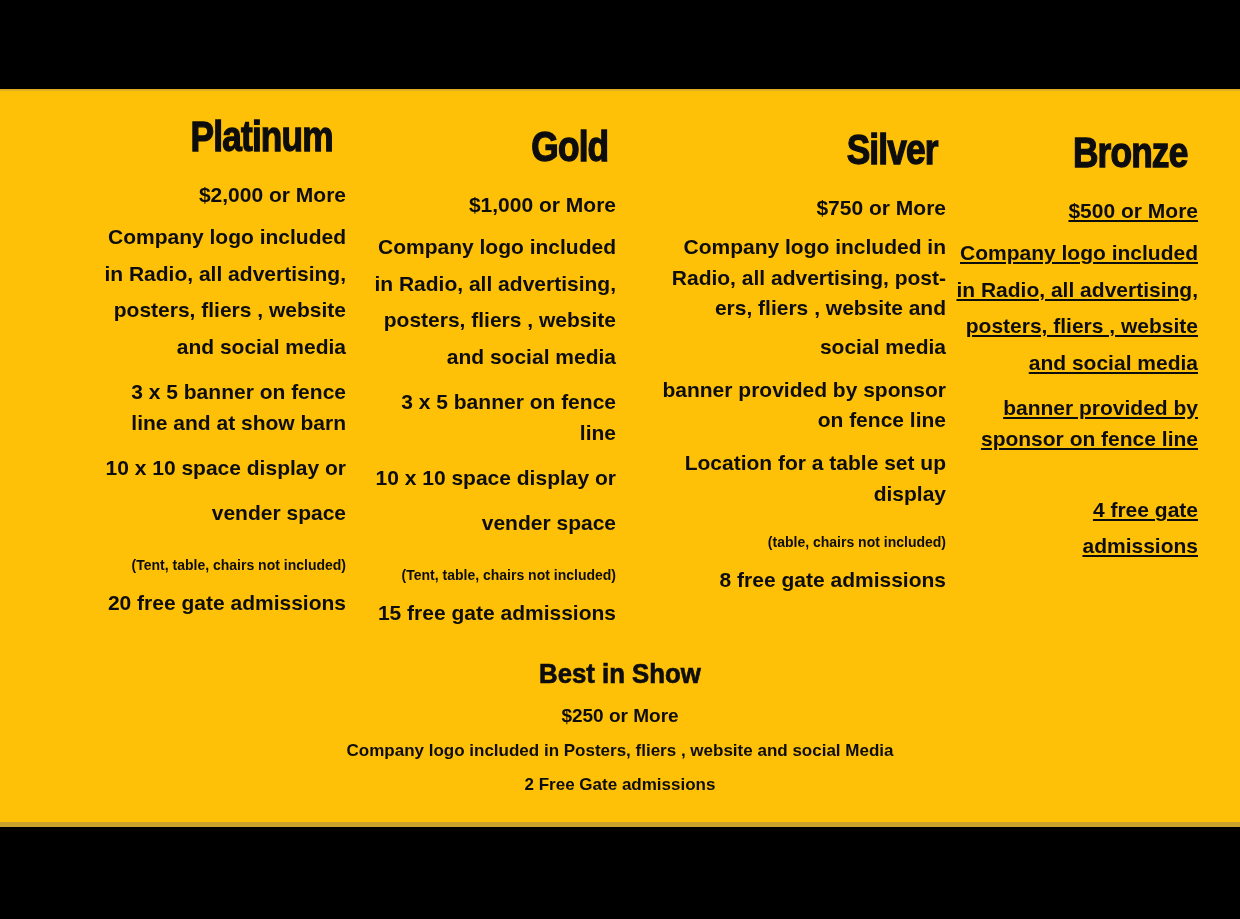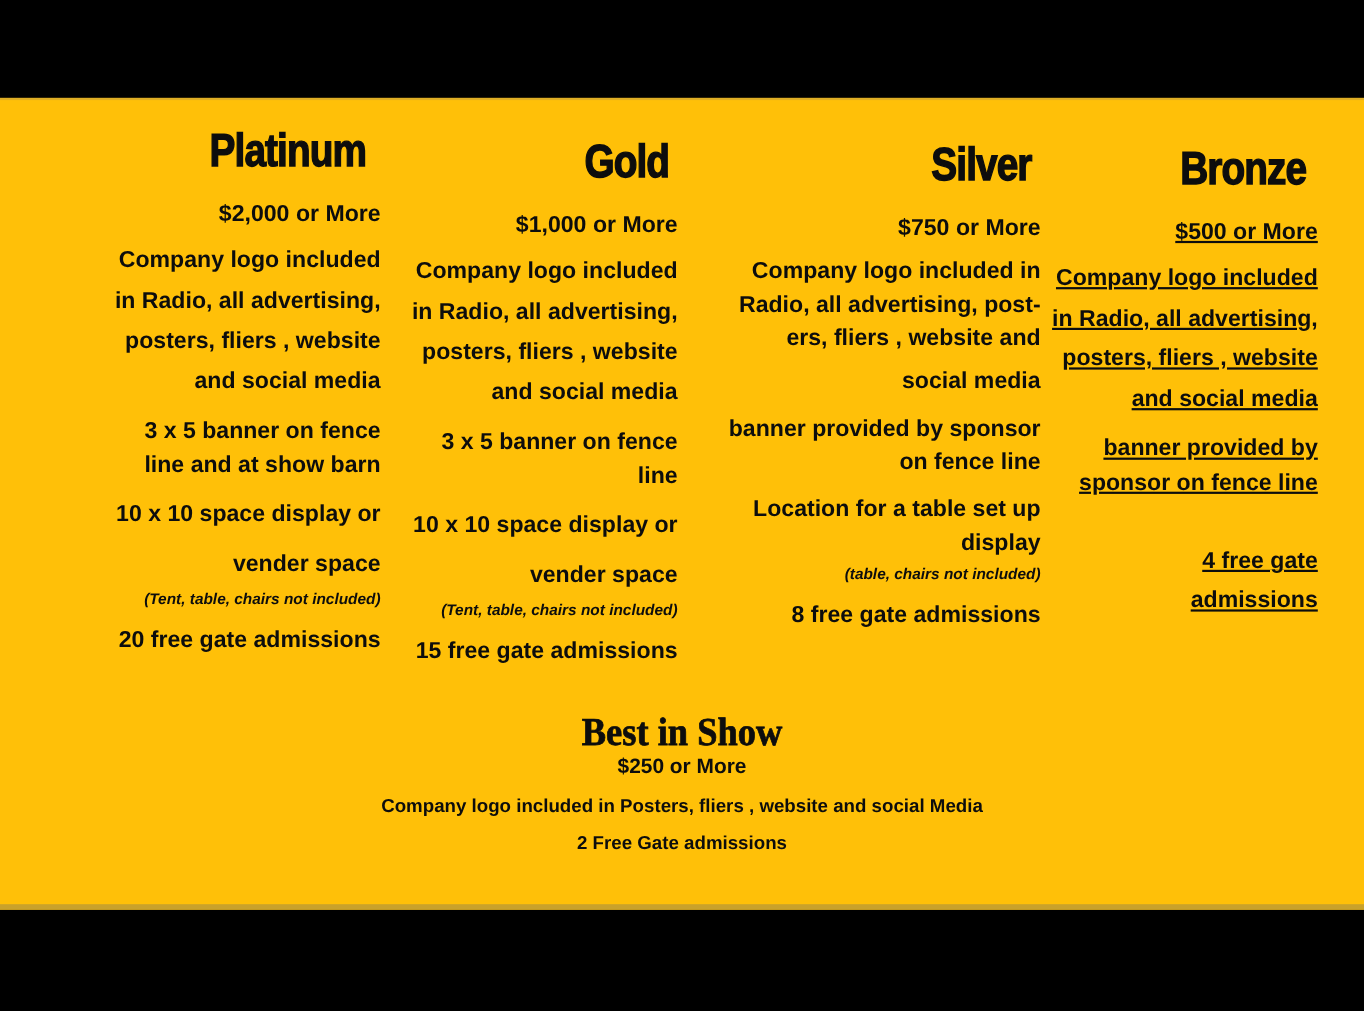--- a/index.html
+++ b/index.html
@@ -61,37 +61,36 @@
     font-size: 21px;
     font-weight: bold;
     line-height: 1.74;
     white-space: pre-line;
   }
   .benefit.tight { line-height: 1.46; }
   .benefit.space2 { margin-top: 8px; }
   .benefit.spread { line-height: 1.7; }
   .benefit.big-gap { margin-top: 38px; }
   .note {
-    margin-top: 4px;
+    margin-top: 25px;
     font-size: 14px;
     font-weight: bold;
-    font-style: italic;
     white-space: pre-line;
   }
   #best-in-show {
     position: absolute;
     left: 0;
     top: 552px;
     width: 100%;
     text-align: center;
   }
   .bis-title {
-    margin: 4px;
-    font-family: Liberation Serif, serif;
-    font-size: 36px;
+    margin: 17px;
+    font-family: Liberation Sans, sans-serif;
+    font-size: 28px;
     font-weight: bold;
     line-height: 1;
   }
   .bis-title .squeeze {
     display: inline-block;
     transform: scaleX(0.92);
     transform-origin: center;
     -webkit-text-stroke: 0.7px #0d0d0d;
   }
   .bis-price {

